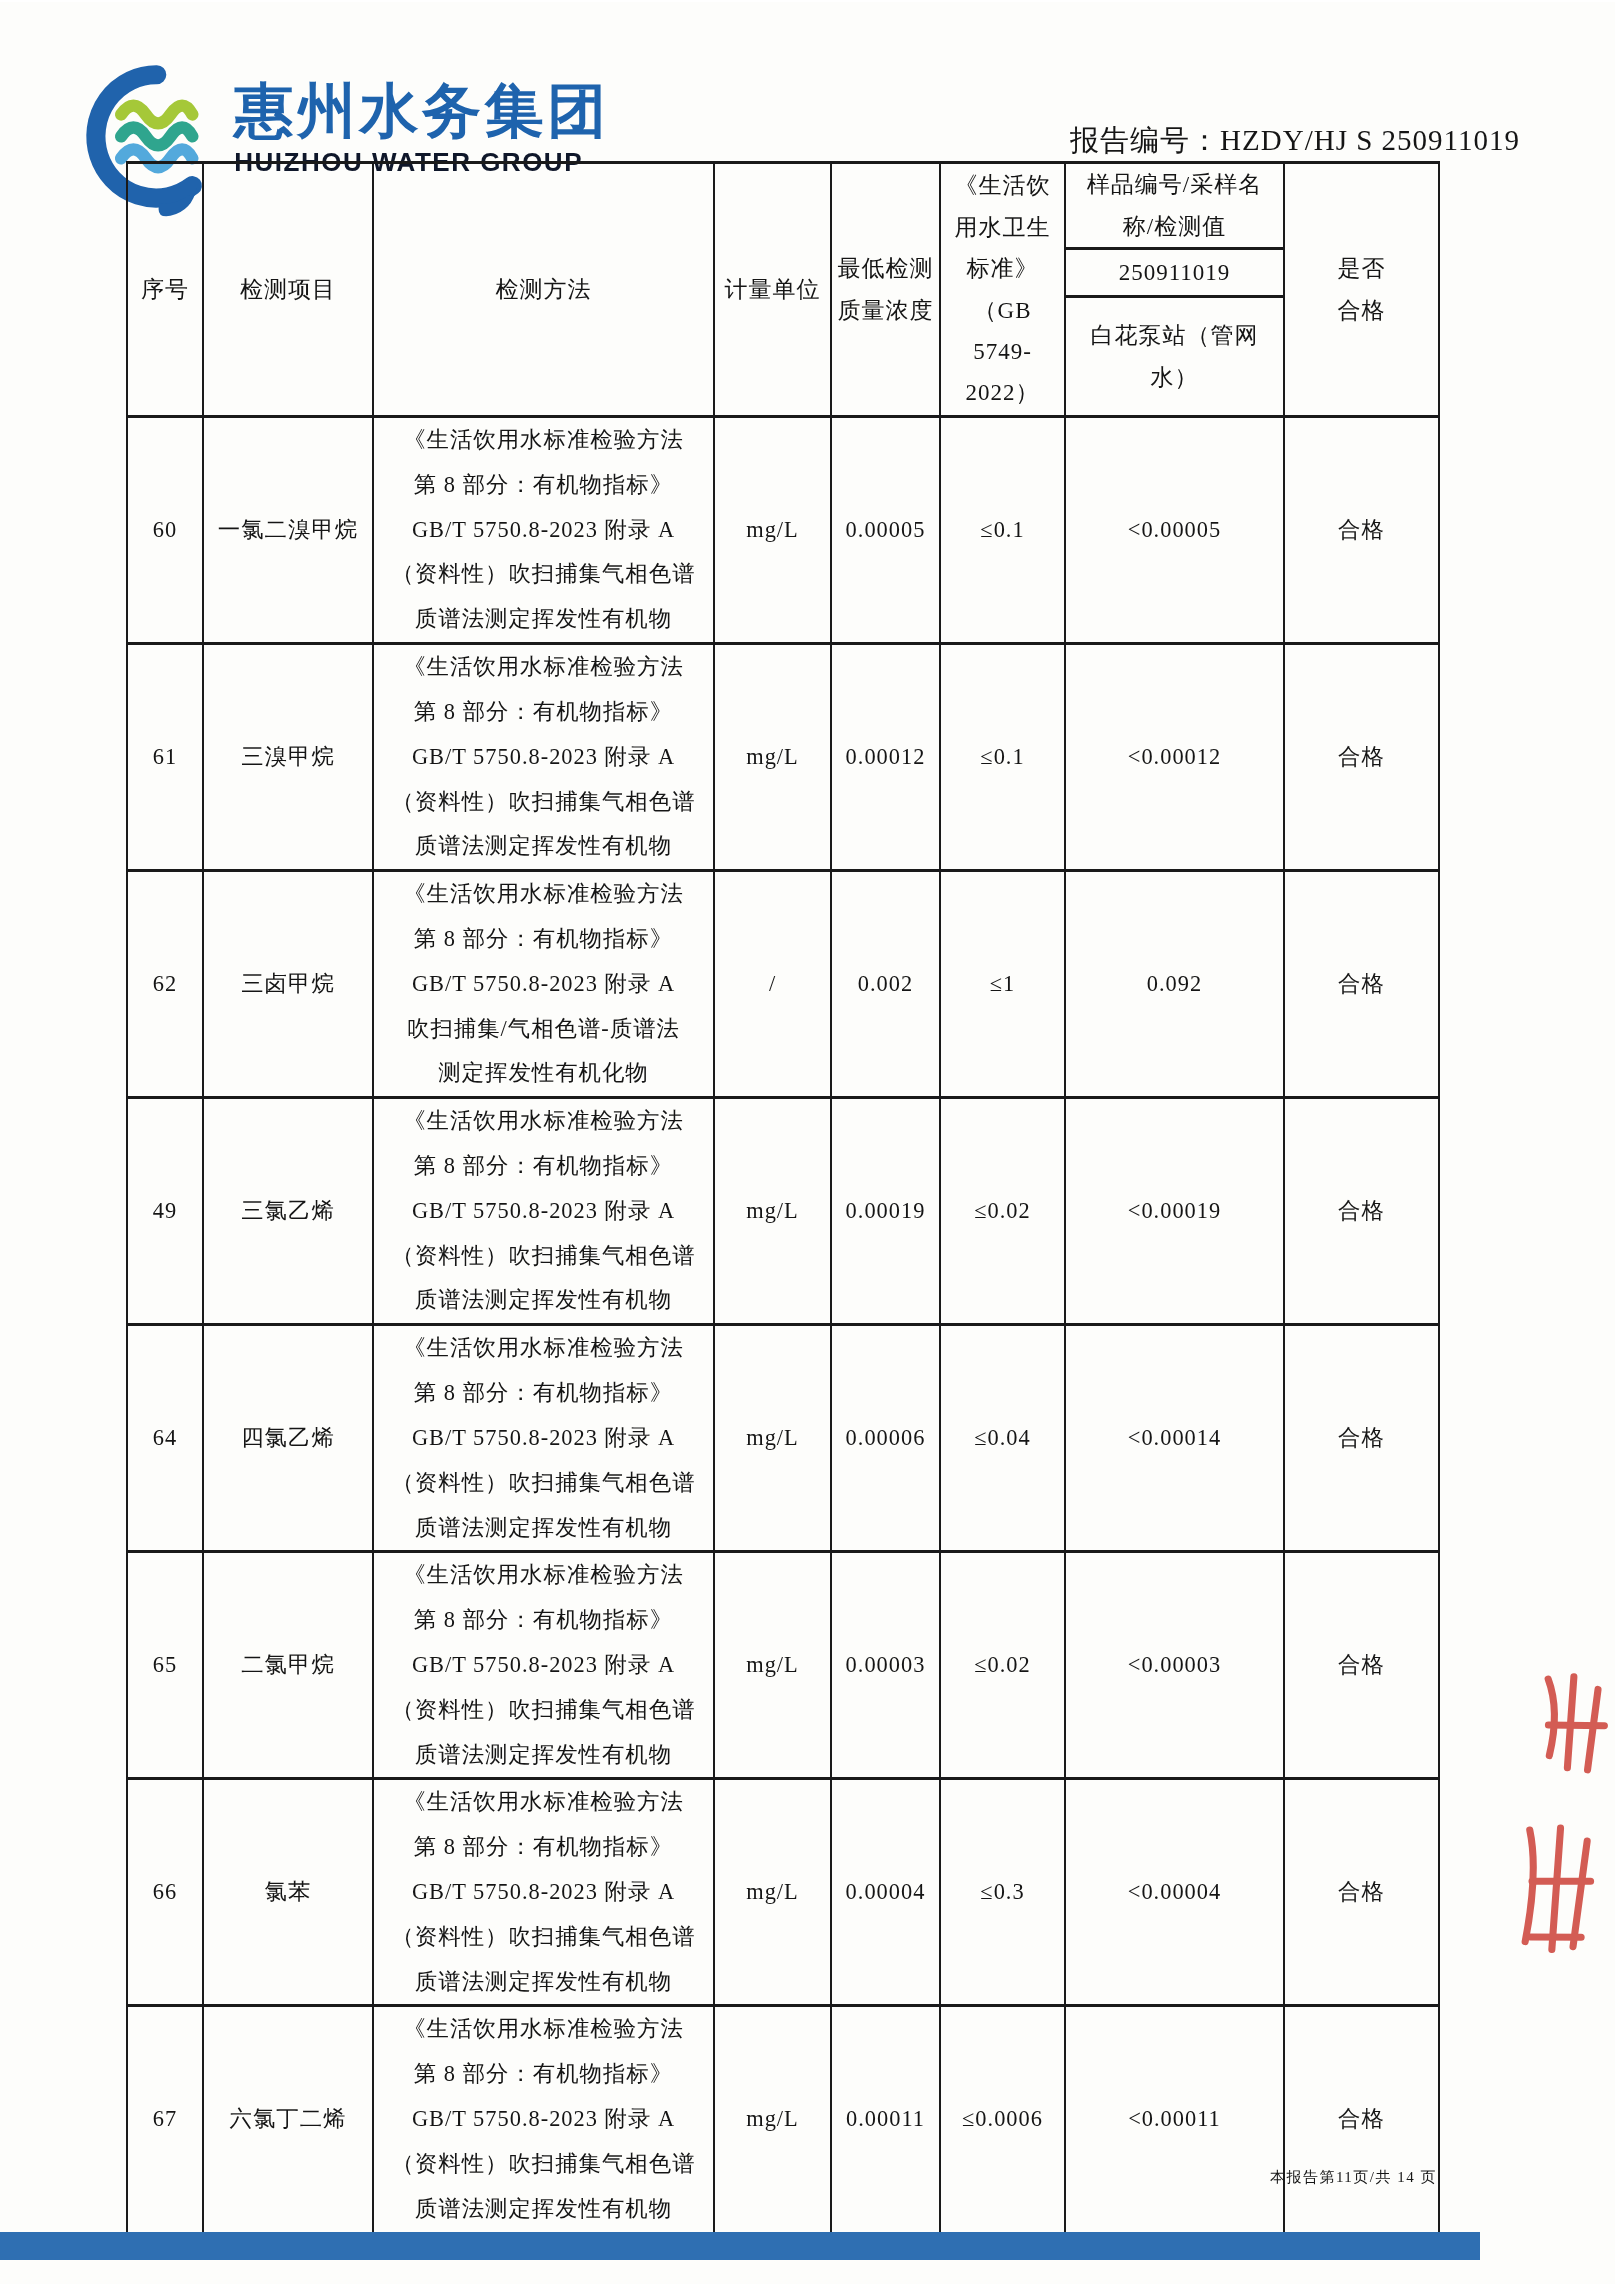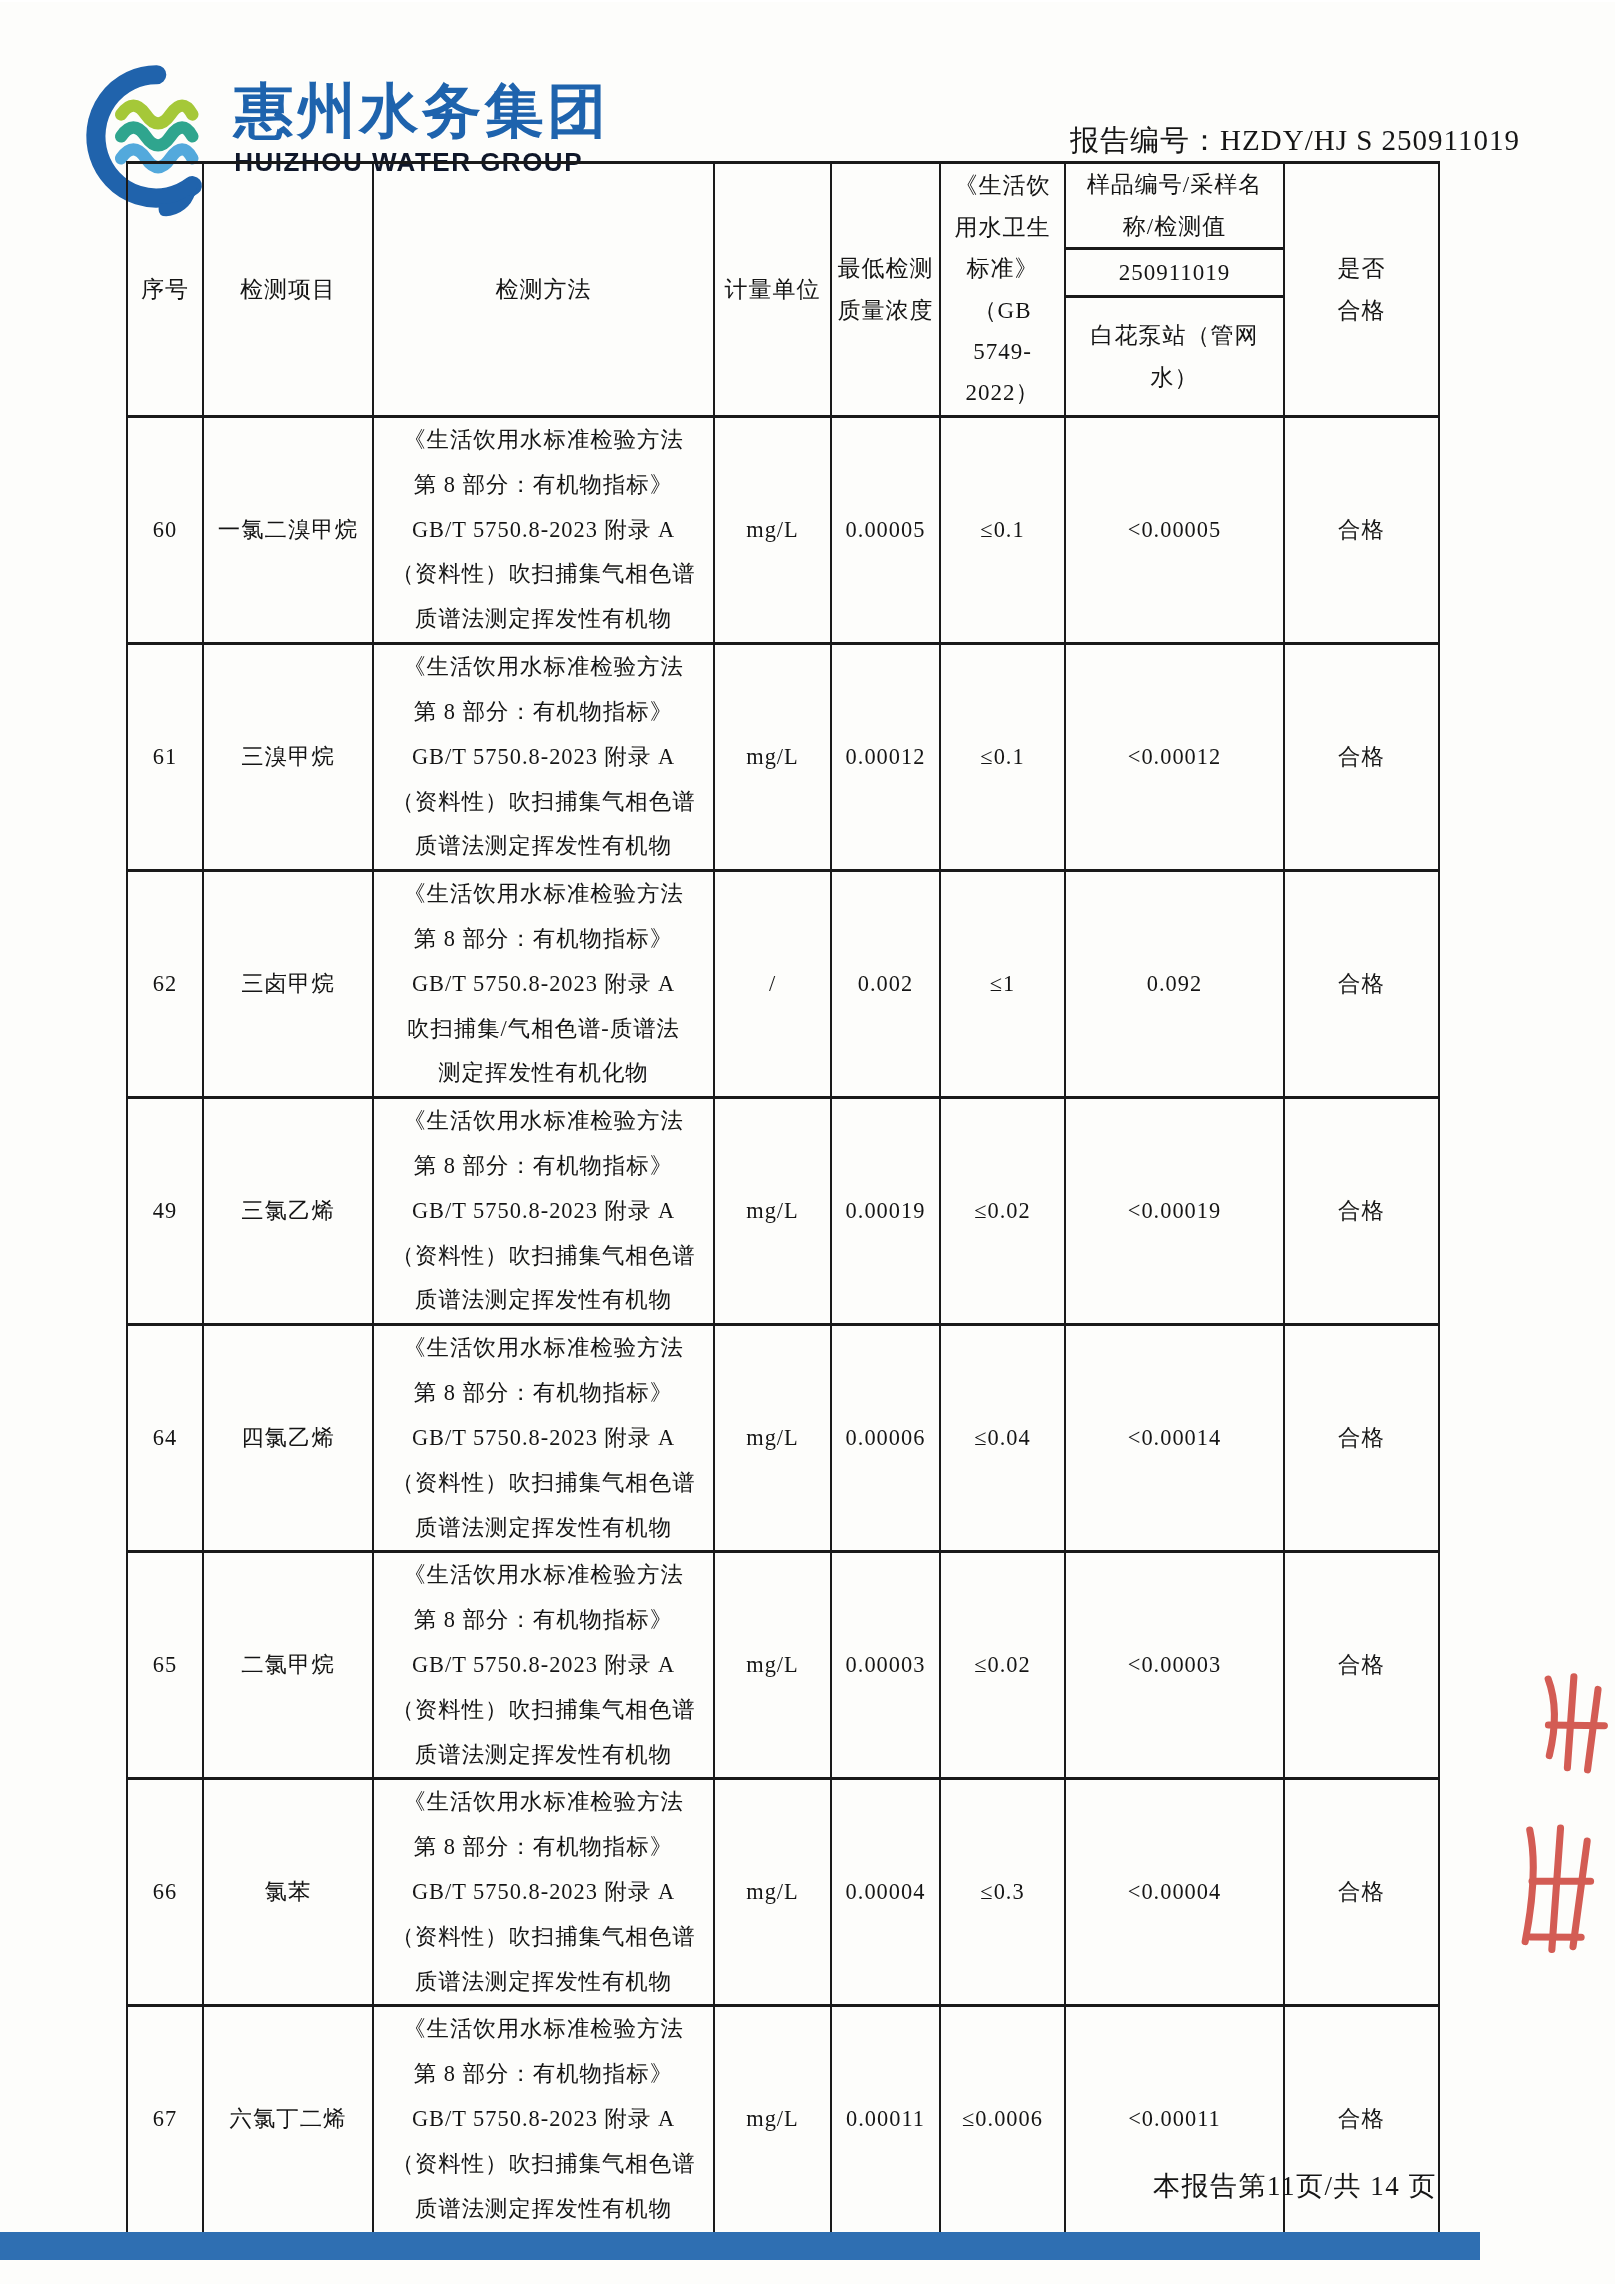--- a/index.html
+++ b/index.html
@@ -27,21 +27,21 @@
     white-space:pre-line;padding:0 5.1px;overflow:hidden;
   }
   .results thead th{font-size:23px;line-height:1.8;letter-spacing:1px;}
   .results tbody td{font-size:22.4px;line-height:2.0;letter-spacing:1px;}
   .results tr.h1{height:86px;}
   .results tr.h2{height:48px;}
   .results tr.h3{height:120px;}
   .results tbody tr{height:218px;}
   td.c-method{letter-spacing:0.5px;}
   
-  .footer{position:absolute;top:2166px;right:179px;font-size:27px;letter-spacing:1.5px;white-space:nowrap;text-align:right;}
+  .footer{position:absolute;top:2166px;right:179px;font-size:15px;letter-spacing:1.5px;white-space:nowrap;text-align:right;}
   .bottombar{position:absolute;left:0;top:2230px;width:1480px;height:27.5px;}
   
   .stamp{position:absolute;right:0;top:1663px;width:114px;height:331px;overflow:hidden;pointer-events:none;}
 </style>
 </head>
 <body>
 
 <div id="page">
 
   <div class="logo">

